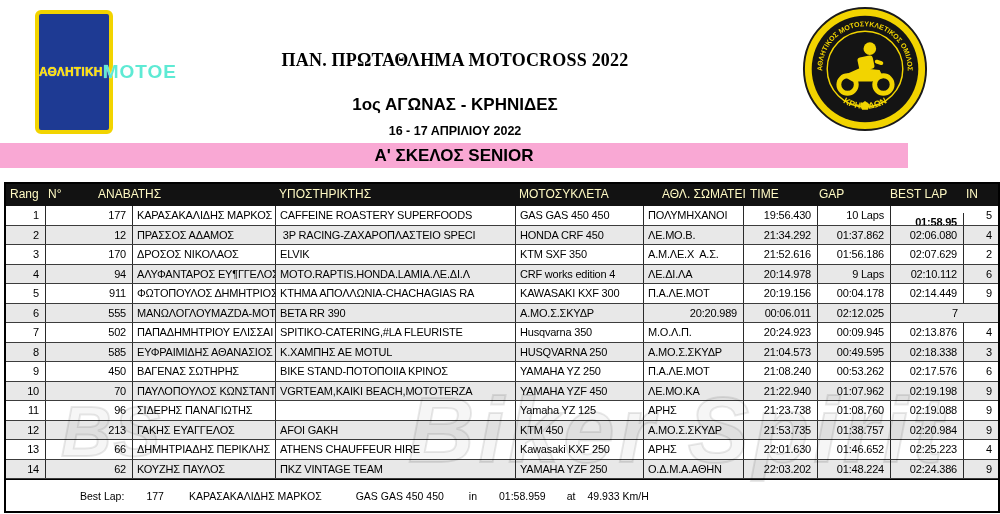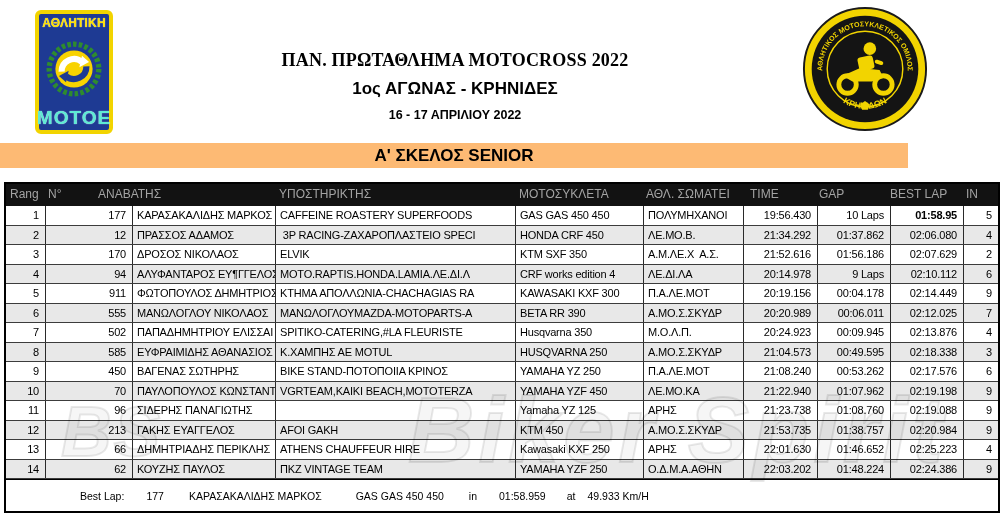--- a/index.html
+++ b/index.html
@@ -2,44 +2,44 @@
 <html><head>
 <meta charset="utf-8">
 <style>
   html,body{margin:0;padding:0;background:#ffffff;}
   .page{position:relative;width:1000px;height:514px;background:#fff;overflow:hidden;
         font-family:"Liberation Sans",sans-serif;color:#000;}
 
   
   .logo-left{position:absolute;left:35px;top:10px;width:78px;height:124px;
     background:#1e3a93;border:4px solid #f2d400;border-radius:6px;box-sizing:border-box;
-    display:flex;flex-direction:column;align-items:center;justify-content:space-between;padding:2px 0;}
+    display:flex;align-items:center;justify-content:space-between;padding:2px 0;}
   .ll-top{font-size:12px;font-weight:bold;color:#ffe000;letter-spacing:0.2px;text-shadow:0 0 1px #fff;}
   .ll-bottom{font-size:19px;font-weight:bold;color:#5eead4;letter-spacing:1px;text-shadow:0 0 1px #fff;line-height:20px;}
   .titles{position:absolute;left:105px;top:0;width:700px;text-align:center;}
   .title-main{margin-top:50px;font-size:18px;font-weight:bold;letter-spacing:0.2px;font-family:Liberation Serif, serif;}
-  .title-sub{margin-top:8px;font-size:17px;font-weight:bold;}
+  .title-sub{margin-top:24px;font-size:17px;font-weight:bold;}
   .title-date{margin-top:9px;font-size:12.5px;font-weight:bold;}
   .logo-right{position:absolute;left:802px;top:6px;width:126px;height:126px;}
 
-  .section-band{position:absolute;left:0;top:143px;width:908px;height:25px;background:#fdba74;
+  .section-band{position:absolute;left:0;top:143px;width:908px;height:25px;background:#f9a8d4;
     display:flex;align-items:center;justify-content:center;font-size:17px;font-weight:bold;}
 
   
   .rtable{position:absolute;left:4px;top:182px;width:992px;border:2px solid #000;background:#fff;z-index:1;}
-  .thead{position:relative;height:22px;background:#121212;color:#a3a3a3;font-size:12px;}
+  .thead{position:relative;height:22px;background:#121212;color:#fef9c3;font-size:12px;}
   .thead span{position:absolute;top:3px;white-space:pre;}
   .trow{display:grid;grid-template-columns:40px 87px 143px 240px 128px 100px 74px 73px 73px 34px;
     height:18.5px;line-height:18.5px;font-size:11px;border-bottom:1px solid #3c3c3c;}
   .trow:nth-child(even){background:#e8e8e8;}
   .c{box-sizing:border-box;border-right:1px solid #2a2a2a;overflow:hidden;white-space:pre;letter-spacing:-0.2px;}
   .c:last-child{border-right:none;}
   .c-rank,.c-num,.c-time,.c-gap,.c-best,.c-in{text-align:right;padding-right:6px;}
   .c-rider,.c-supporter,.c-bike,.c-club{text-align:left;padding-left:4px;}
-  .best-bold{font-weight:bold;}
+  .best-bold{font-weight:bold;margin-top:7px;}
   .tfoot{height:31px;display:flex;align-items:center;font-size:10.5px;padding-left:62px;background:#fff;}
   .tfoot span{white-space:pre;padding-left:12px;}
   .f-num{margin-left:10px;} .f-rider{margin-left:13px;} .f-bike{margin-left:22px;}
   .f-in{margin-left:13px;} .f-time{margin-left:10px;} .f-at{margin-left:9px;} .f-speed{}
 
   
   .wm{position:absolute;z-index:2;pointer-events:none;font-weight:bold;font-style:italic;
       color:rgba(0,0,0,0.035);-webkit-text-stroke:2px rgba(0,0,0,0.09);}
   .wm-bs{left:61px;top:392px;font-size:70px;letter-spacing:2px;}
   .wm-text{left:408px;top:378px;font-size:92px;letter-spacing:4px;}
@@ -99,21 +99,21 @@
     <span>Α' ΣΚΕΛΟΣ SENIOR</span>
   </div>
 
   <div class="rtable">
     <div class="thead">
       <span style="left:4px">Rang</span>
       <span style="left:42px">N°</span>
       <span style="left:92px">ΑΝΑΒΑΤΗΣ</span>
       <span style="left:273px">ΥΠΟΣΤΗΡΙΚΤΗΣ</span>
       <span style="left:513px">ΜΟΤΟΣΥΚΛΕΤΑ</span>
-      <span style="left:640px">ΑΘΛ. ΣΩΜΑΤΕΙ</span>
+      <span style="left:656px">ΑΘΛ. ΣΩΜΑΤΕΙ</span>
       <span style="left:744px">TIME</span>
       <span style="left:813px">GAP</span>
       <span style="left:884px">BEST LAP</span>
       <span style="left:960px">IN</span>
     </div>
 
     <div id="tbody">
         <div class="trow">
         <div class="c c-rank">1</div>
         <div class="c c-num">177</div>
@@ -170,21 +170,20 @@
         <div class="c c-bike">KAWASAKI KXF 300</div>
         <div class="c c-club">Π.Α.ΛΕ.ΜΟΤ</div>
         <div class="c c-time">20:19.156</div>
         <div class="c c-gap">00:04.178</div>
         <div class="c c-best">02:14.449</div>
         <div class="c c-in">9</div>
       </div>
         <div class="trow">
         <div class="c c-rank">6</div>
         <div class="c c-num">555</div>
-        <div class="c c-rider">ΜΑΝΩΛΟΓΛΟΥ ΝΙΚΟΛΑΟΣ</div>
         <div class="c c-supporter">ΜΑΝΩΛΟΓΛΟΥMAZDA-MOTOPARTS-A</div>
         <div class="c c-bike">BETA RR 390</div>
         <div class="c c-club">Α.ΜΟ.Σ.ΣΚΥΔΡ</div>
         <div class="c c-time">20:20.989</div>
         <div class="c c-gap">00:06.011</div>
         <div class="c c-best">02:12.025</div>
         <div class="c c-in">7</div>
       </div>
         <div class="trow">
         <div class="c c-rank">7</div>

